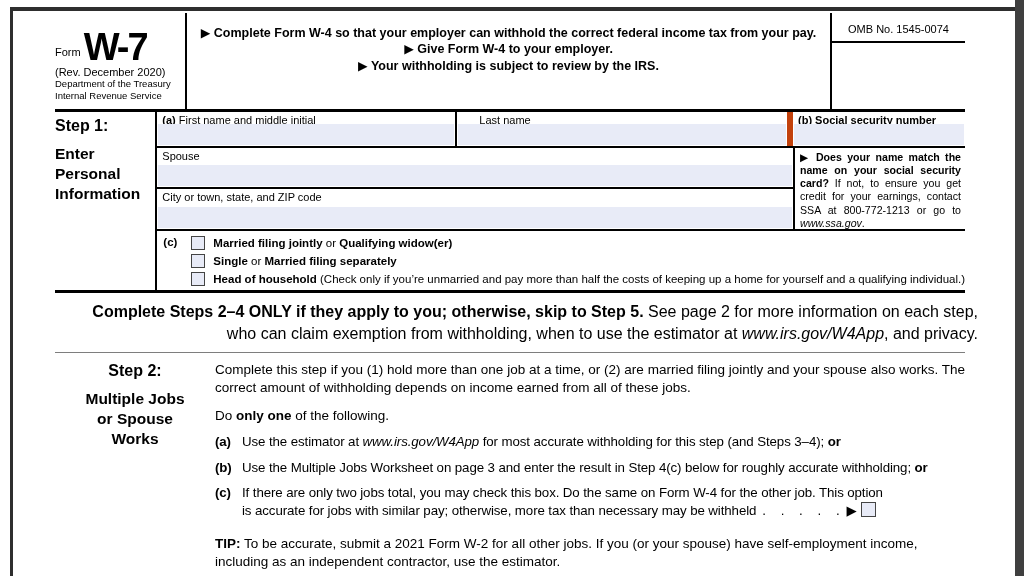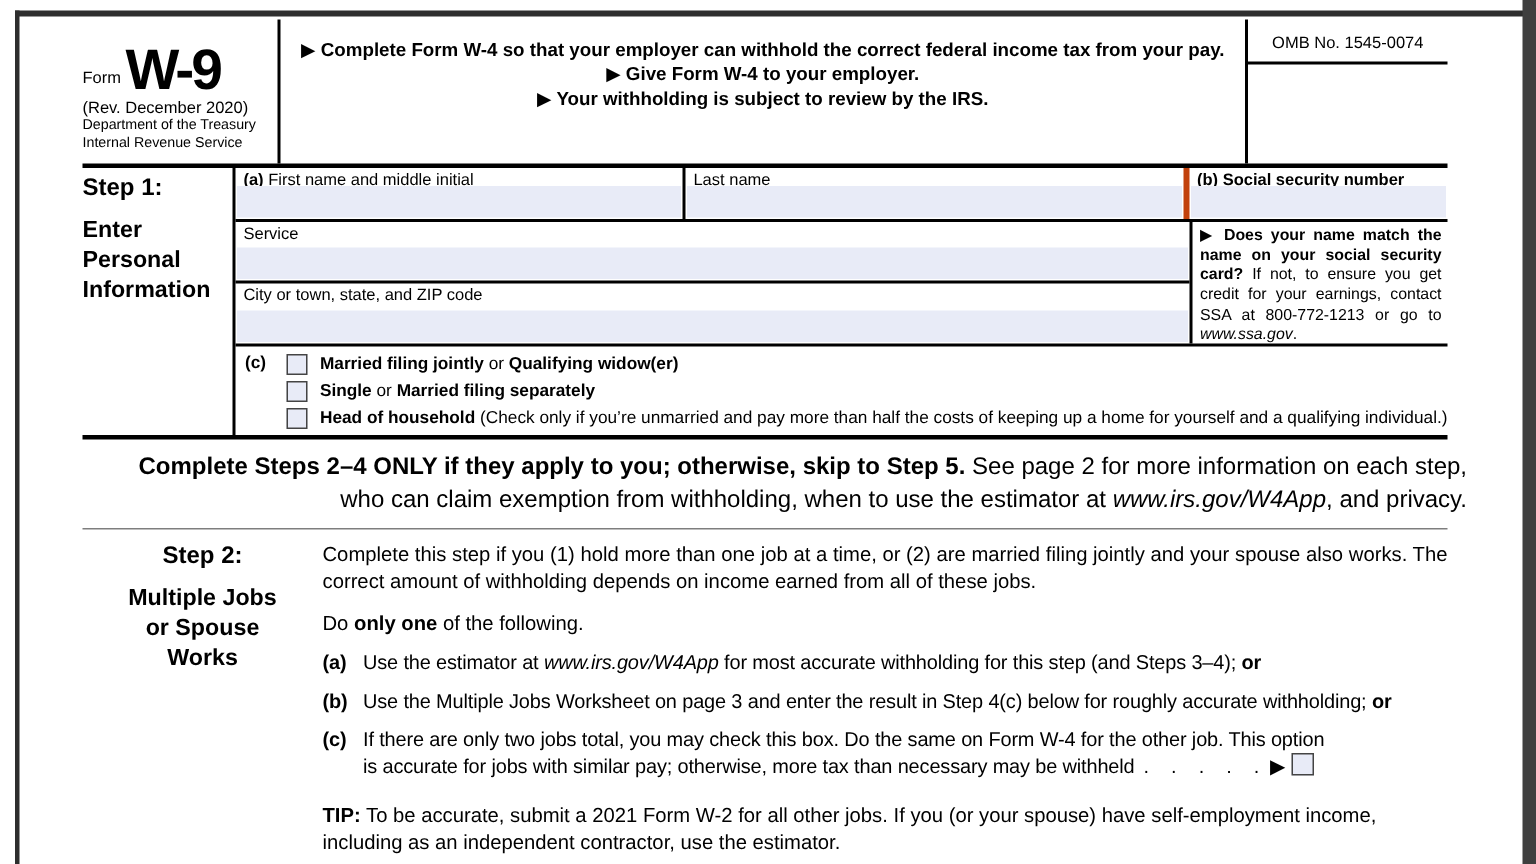--- a/index.html
+++ b/index.html
@@ -40,21 +40,21 @@
   .step-num { font-size:16px; font-weight:bold; }
   .step-title { font-size:15.5px; font-weight:bold; line-height:1.3; margin-top:9px; }
   .step1-fields { flex:1; border-left:2px solid #000; box-sizing:border-box;
     display:flex; flex-direction:column;justify-content:center; }
   .row1 { display:flex; height:42px; border-bottom:2px solid #000; box-sizing:border-box; }
   .cell { position:relative; box-sizing:border-box; }
   .cell-label { font-size:11px; padding:2px 0 0 5px; }
   .tag { font-weight:bold; }
   .fill { position:absolute; left:1px; right:1px; bottom:1px; height:21px; background:#e8ebf7; }
   .cell-a { width:300px; border-right:2px solid #000; }
-  .cell-last { flex:1; border-right:4px solid #c2410c; }
+  .cell-last { flex:1; border-right:6px solid #c2410c;padding-left:17px; }
   .cell-b { width:172px; }
   .cell-b .cell-label { font-weight:bold; }
   .row23 { display:flex; height:83px; border-bottom:2px solid #000; box-sizing:border-box; }
   .addr-city { flex:1; display:flex; flex-direction:column; }
   .row-addr { position:relative; height:41px; border-bottom:2px solid #000; box-sizing:border-box; }
   .row-city { position:relative; flex:1; }
   .note { width:172px; border-left:2px solid #000; box-sizing:border-box;
     font-size:10.6px; line-height:1.24; padding:3px 4px 0 5px; text-align:justify; }
   .nb { font-weight:bold; }
   .ni { font-style:italic; }
@@ -89,21 +89,21 @@
 <body>
 
 <div class="edge-top"></div>
 <div class="edge-left"></div>
 <div class="edge-right"></div>
 
 <div class="form-header">
   <div class="hdr-left">
     <div class="form-line">
       <span class="form-word">Form</span>
-      <span class="form-number">W-9</span>
+      <span class="form-number">W-7</span>
     </div>
     <div class="rev">(Rev. December 2020)</div>
     <div class="dept">Department of the Treasury</div>
     <div class="dept">Internal Revenue Service</div>
   </div>
   <div class="hdr-center">
     <div class="hdr-bullet">
       <span>▶</span>
       <span>Complete Form W-4 so that your employer can withhold the correct federal income tax from your pay.</span>
     </div>
@@ -147,21 +147,21 @@
         <div class="cell-label">
           <span class="tag">(b)</span>
           <span>Social security number</span>
         </div>
         <div class="fill"></div>
       </div>
     </div>
     <div class="row23">
       <div class="addr-city">
         <div class="row-addr cell">
-          <div class="cell-label">Service</div>
+          <div class="cell-label">Spouse</div>
           <div class="fill"></div>
         </div>
         <div class="row-city cell">
           <div class="cell-label">City or town, state, and ZIP code</div>
           <div class="fill"></div>
         </div>
       </div>
       <div class="note">
         <span class="nb">▶ </span><span class="nb">Does your name match the name on your social security card?</span><span> If not, to ensure you get credit for your earnings, contact SSA at 800-772-1213 or go to </span><span class="ni">www.ssa.gov</span><span>.</span>
       </div>

